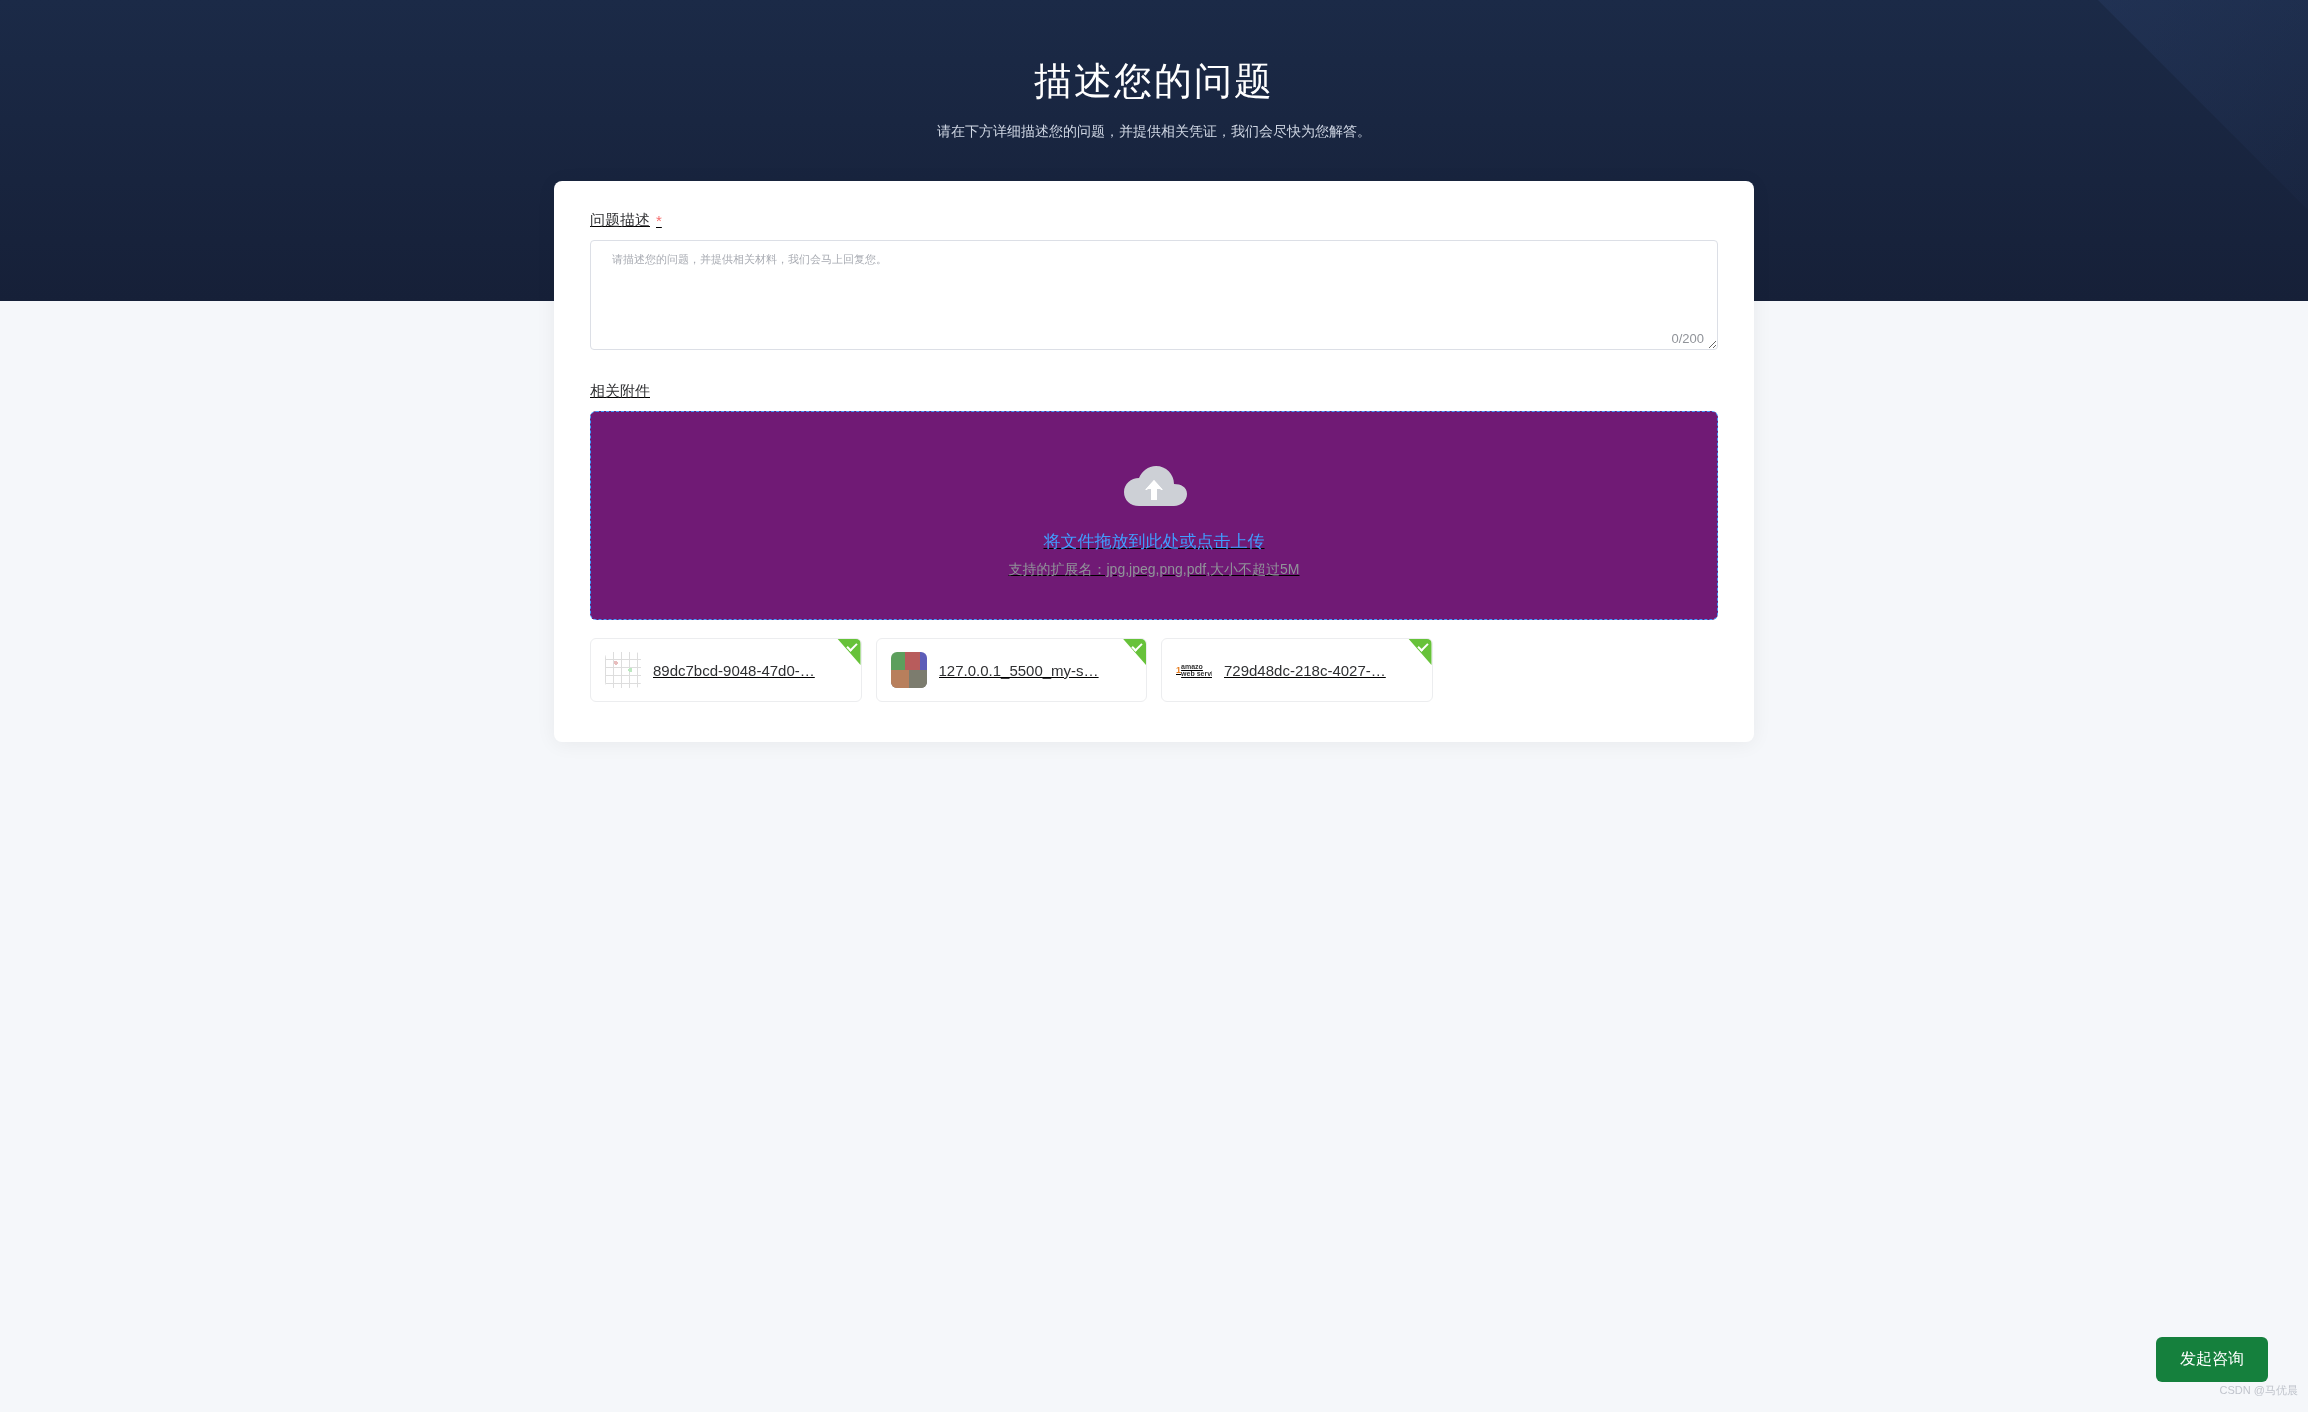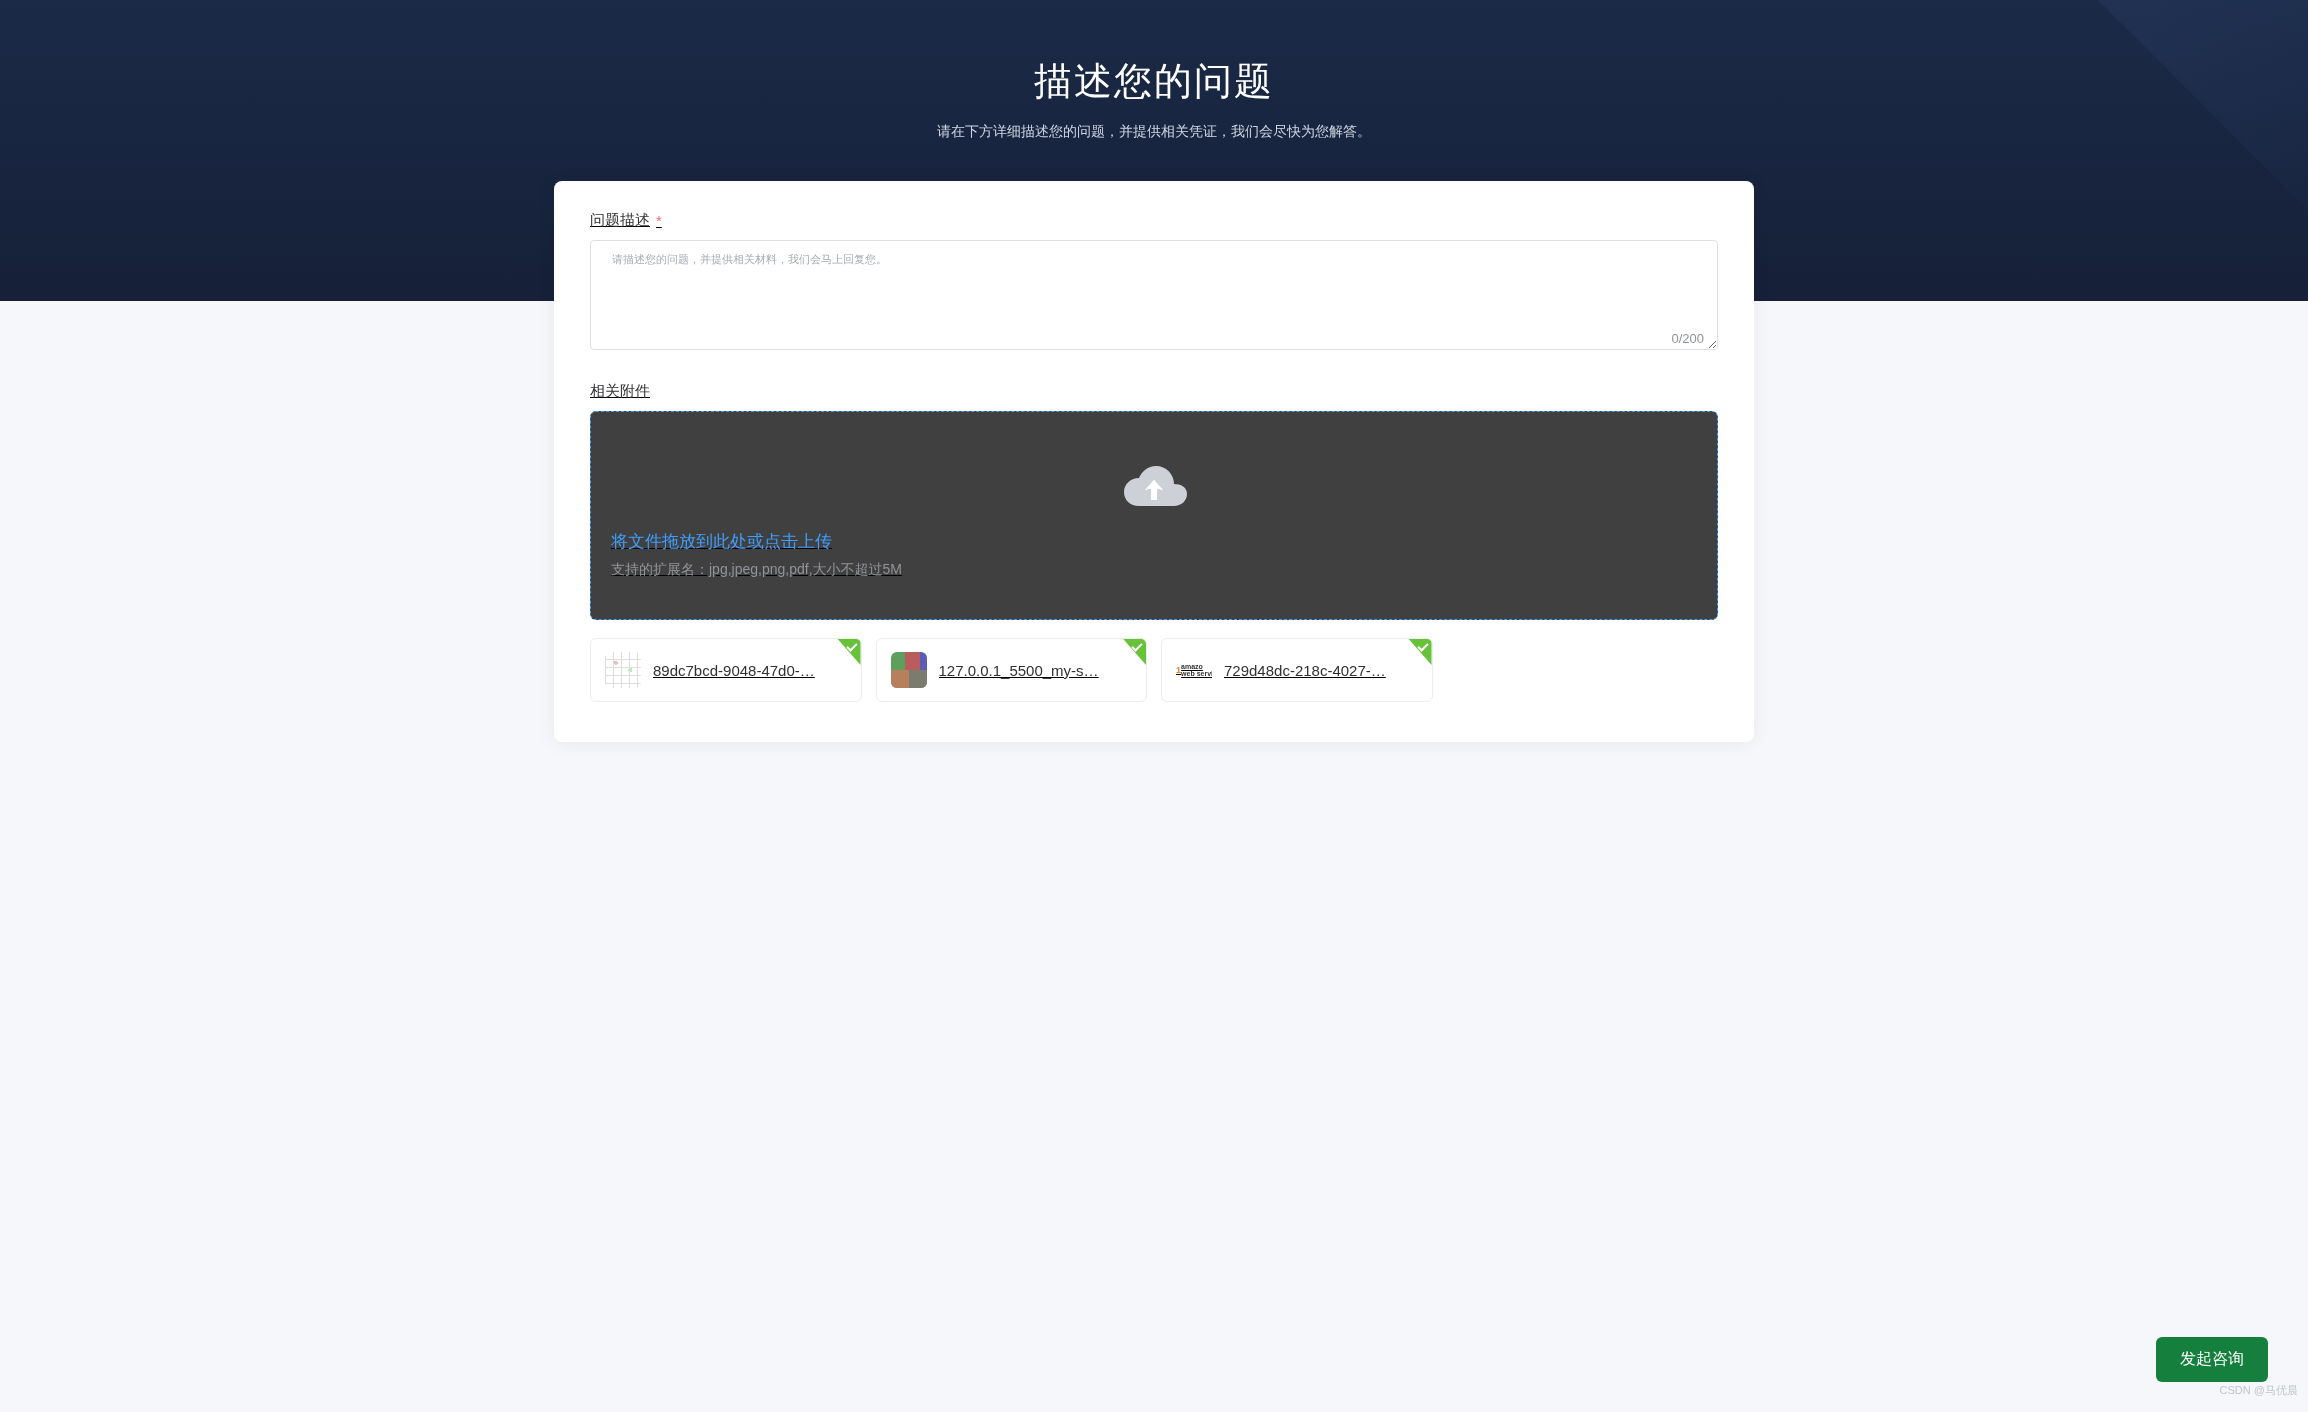--- a/index.html
+++ b/index.html
@@ -80,22 +80,23 @@
     bottom: 8px;
     right: 14px;
     color: #909399;
     font-size: 13px;
     pointer-events: none;
   }
   .upload-zone {
     border: 1px dashed #409eff;
     border-radius: 6px;
     padding: 50px 20px 40px;
+    text-align: center;
     cursor: pointer;
-    background: #404040;
+    background: #701a75;
   }
   .upload-icon {
     width: 70px;
     height: 50px;
     margin: 0 auto 18px;
     position: relative;
   }
   .upload-icon svg { fill: #cdd0d6; }
   .upload-link { color: #409eff; font-size: 17px; margin-bottom: 8px; }
   .upload-hint { color: #909399; font-size: 14px; }

